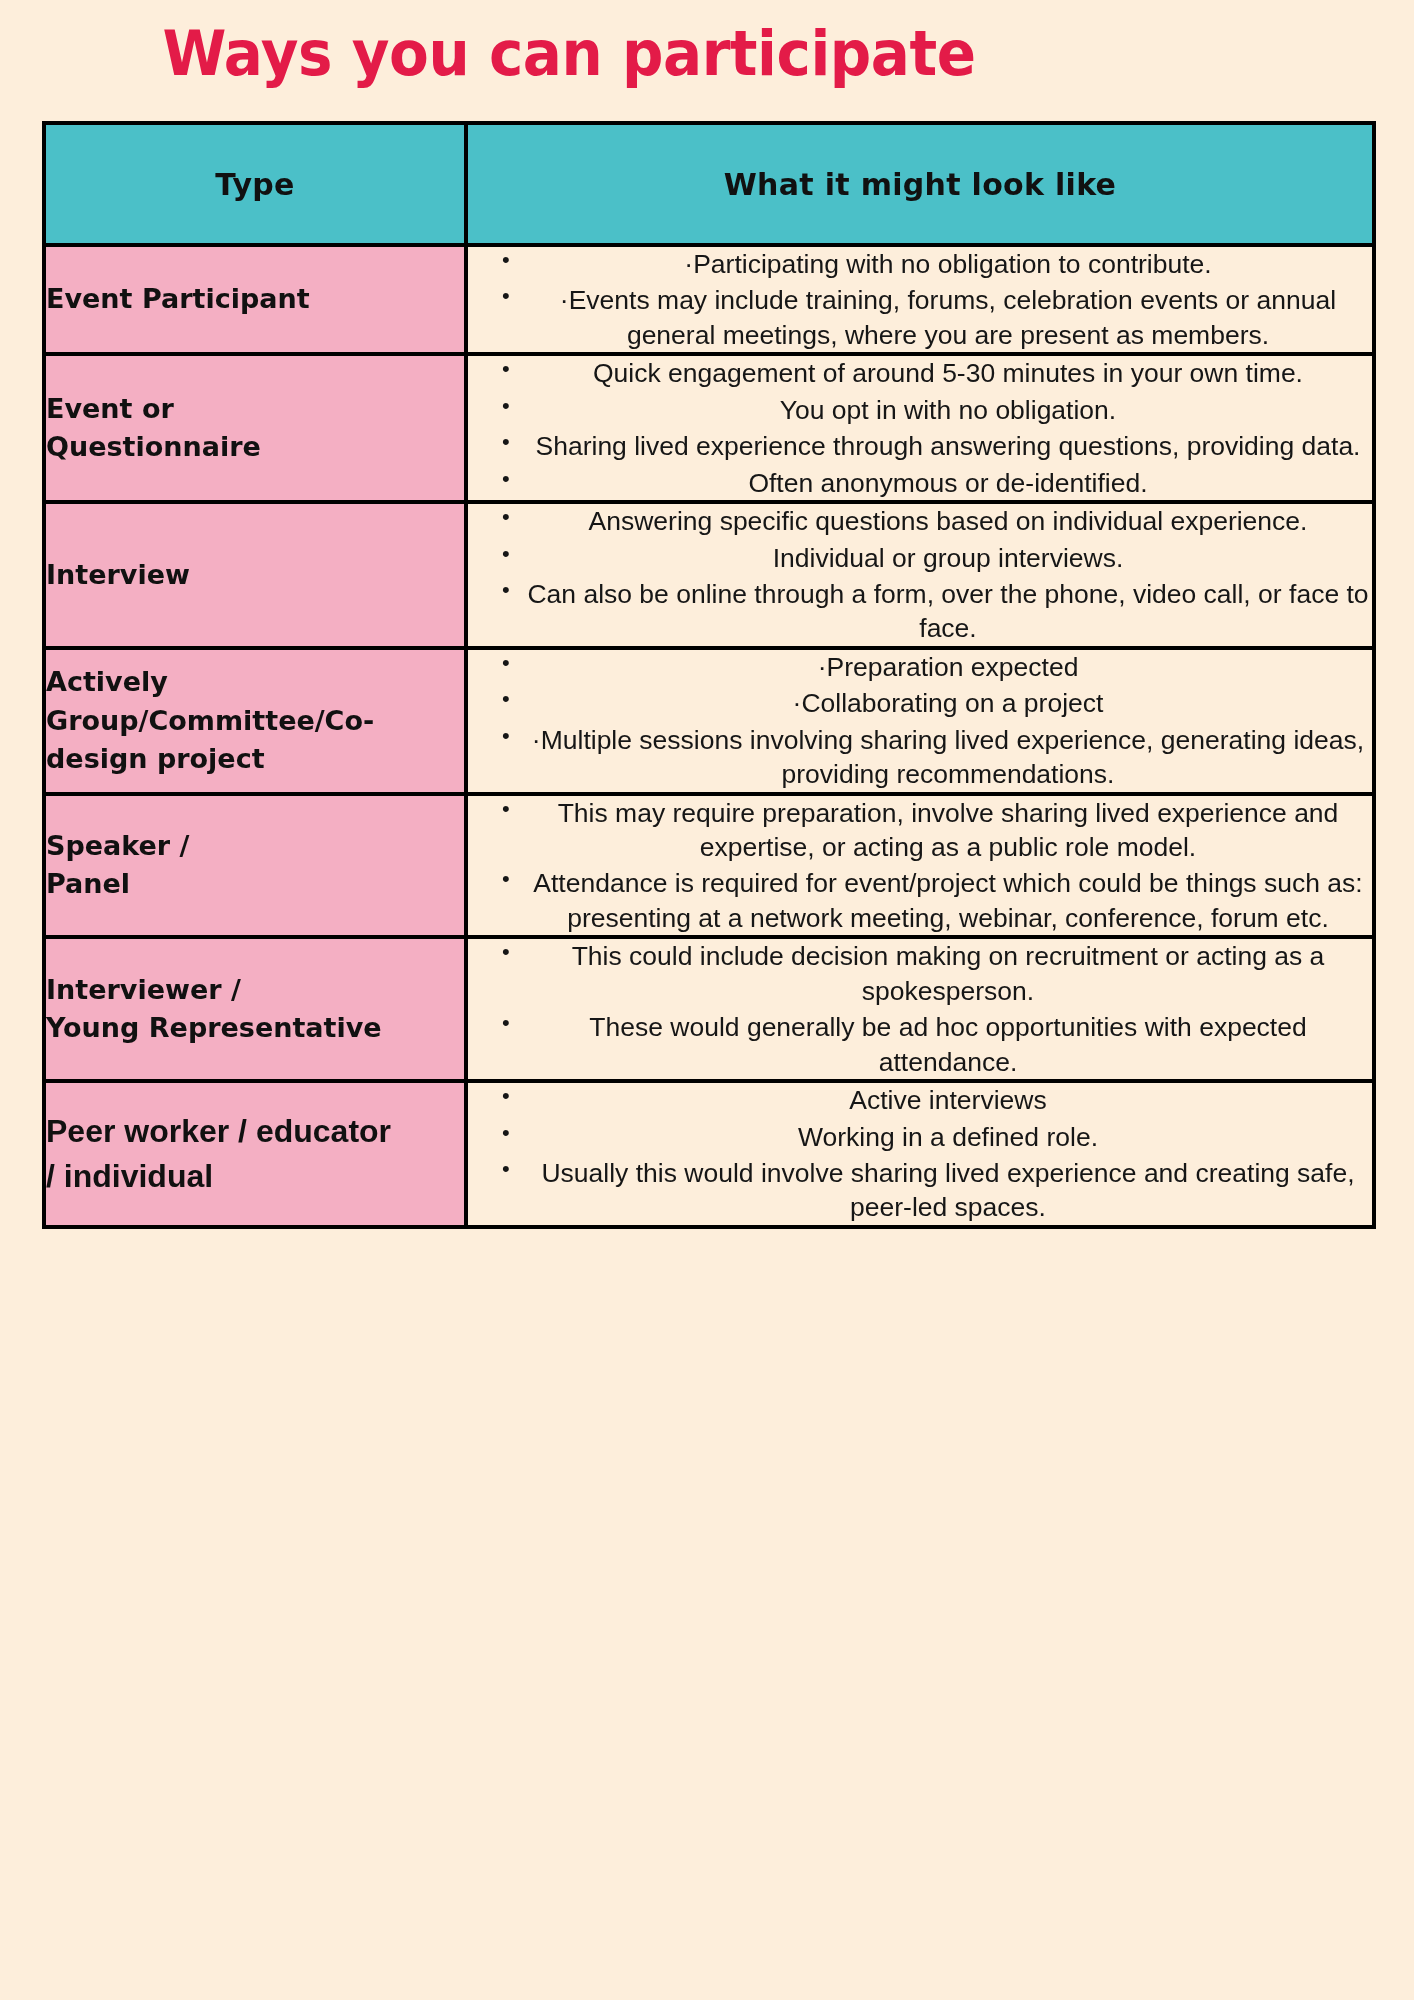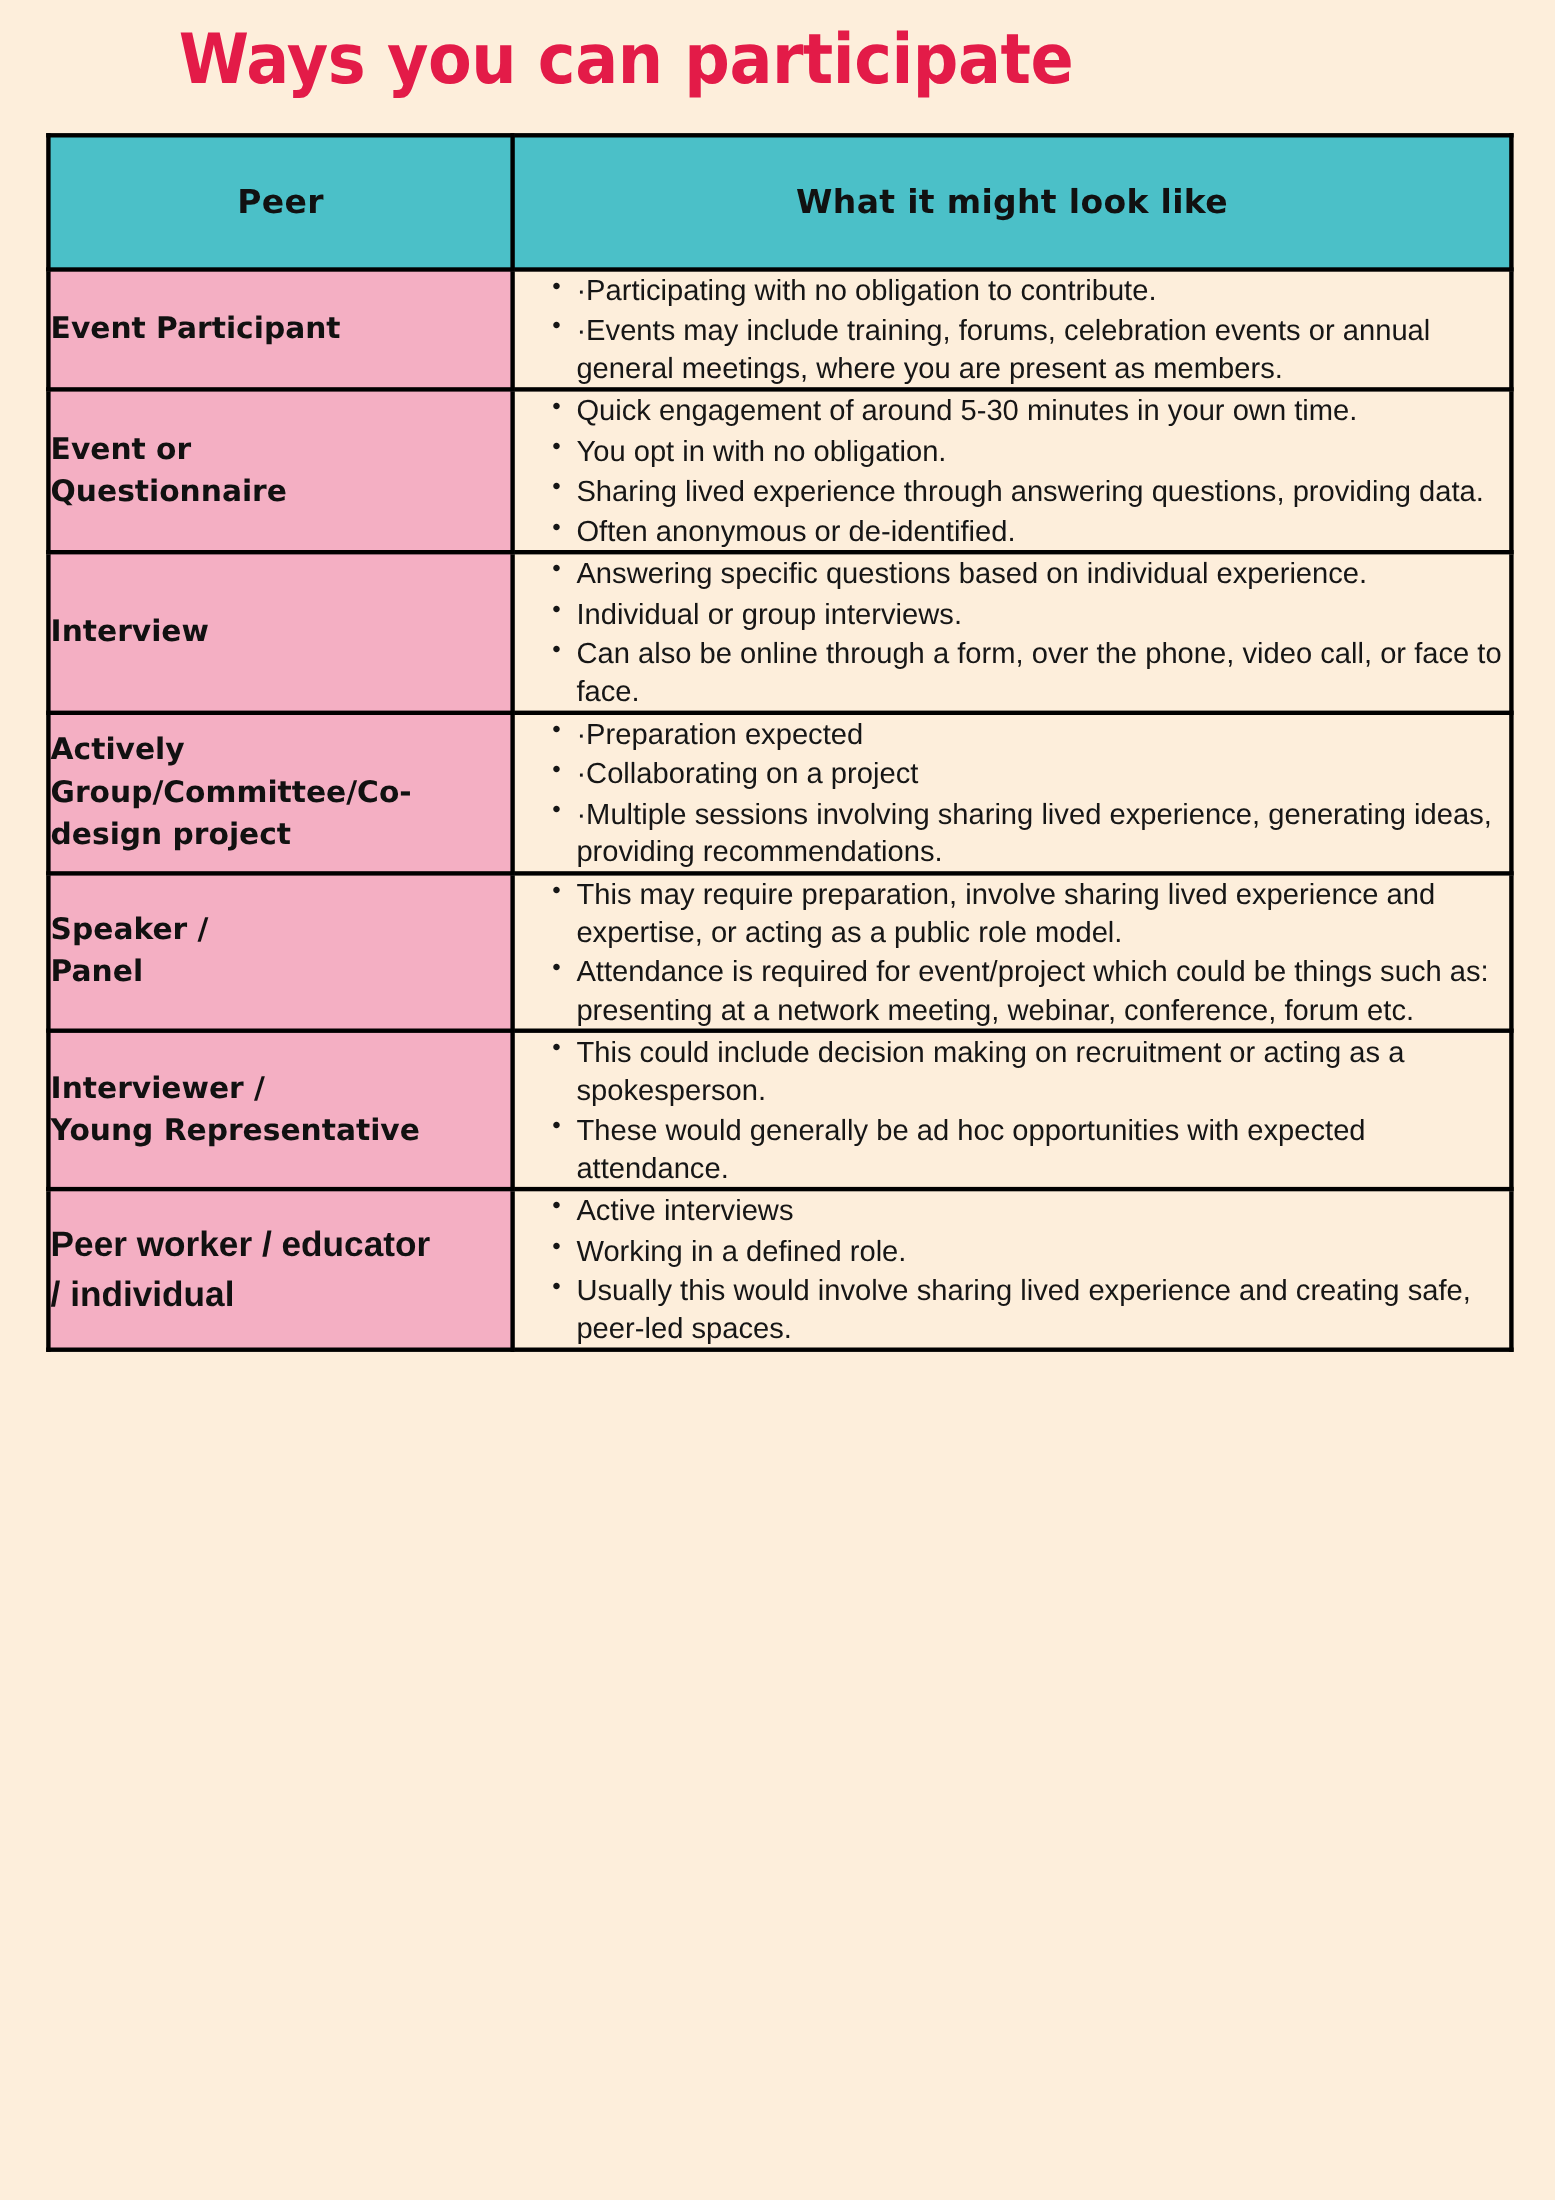--- a/index.html
+++ b/index.html
@@ -85,20 +85,21 @@
     list-style: none;
   }
   ul.bullets li {
     position: relative;
     color: #161616;
     font-family: "Liberation Sans Narrow", "Liberation Sans", sans-serif;
     font-size: 26.5px;
     line-height: 1.30;
     padding-left: 22px;
     margin: 0 0 2px 0;
+    text-align: center;
   }
   ul.bullets li:last-child { margin-bottom: 0; }
   ul.bullets li::before {
     content: "\2022";
     position: absolute;
     left: 0;
     top: -1px;
     font-size: 22px;
     color: #161616;
   }
@@ -111,21 +112,21 @@
   <h1 class="page-title">Ways you can participate</h1>
 
   <div class="table-wrap">
     <table class="participation-table">
       <colgroup>
         <col class="col-type">
         <col class="col-desc">
       </colgroup>
       <thead>
         <tr>
-          <th>Peer</th>
+          <th>Type</th>
           <th>What it might look like</th>
         </tr>
       </thead>
       <tbody id="table-body">
           <tr>
             <td class="type-cell"><span>Event Participant</span></td>
             <td class="desc-cell">
               <ul class="bullets">
                 <li>·Participating with no obligation to contribute.</li>
                 <li>·Events may include training, forums, celebration events or annual general meetings, where you are present as members.</li>

